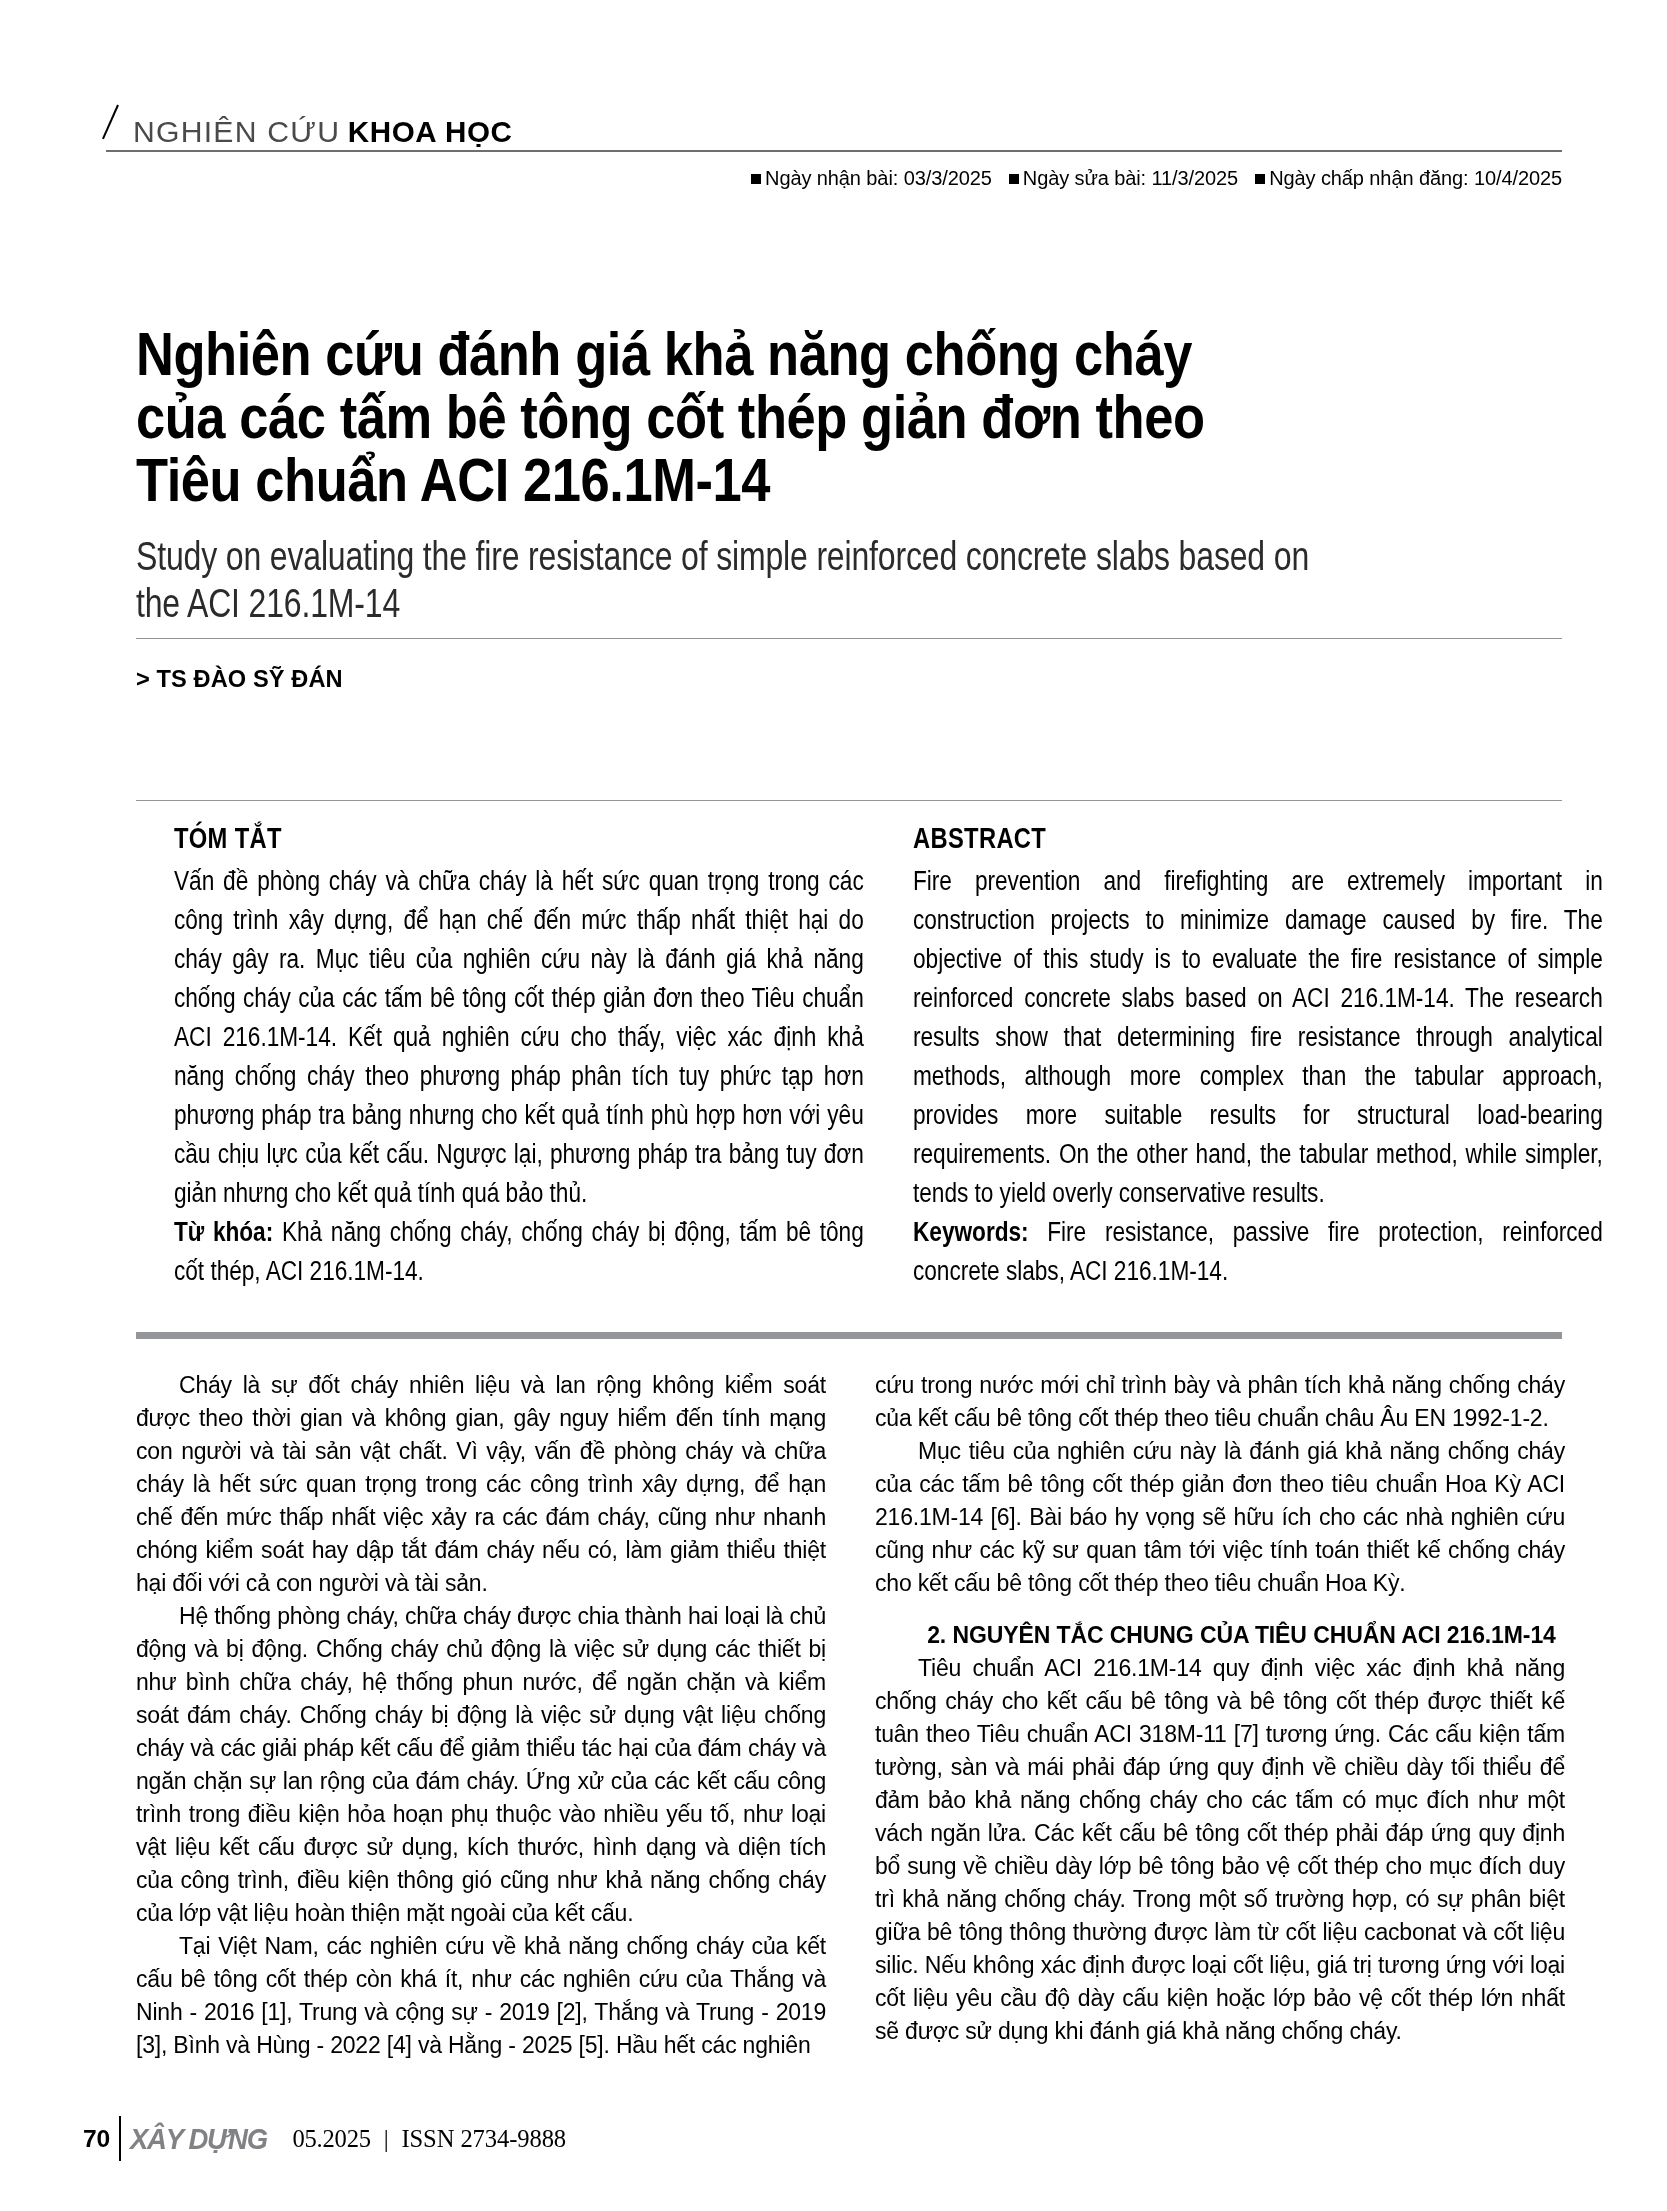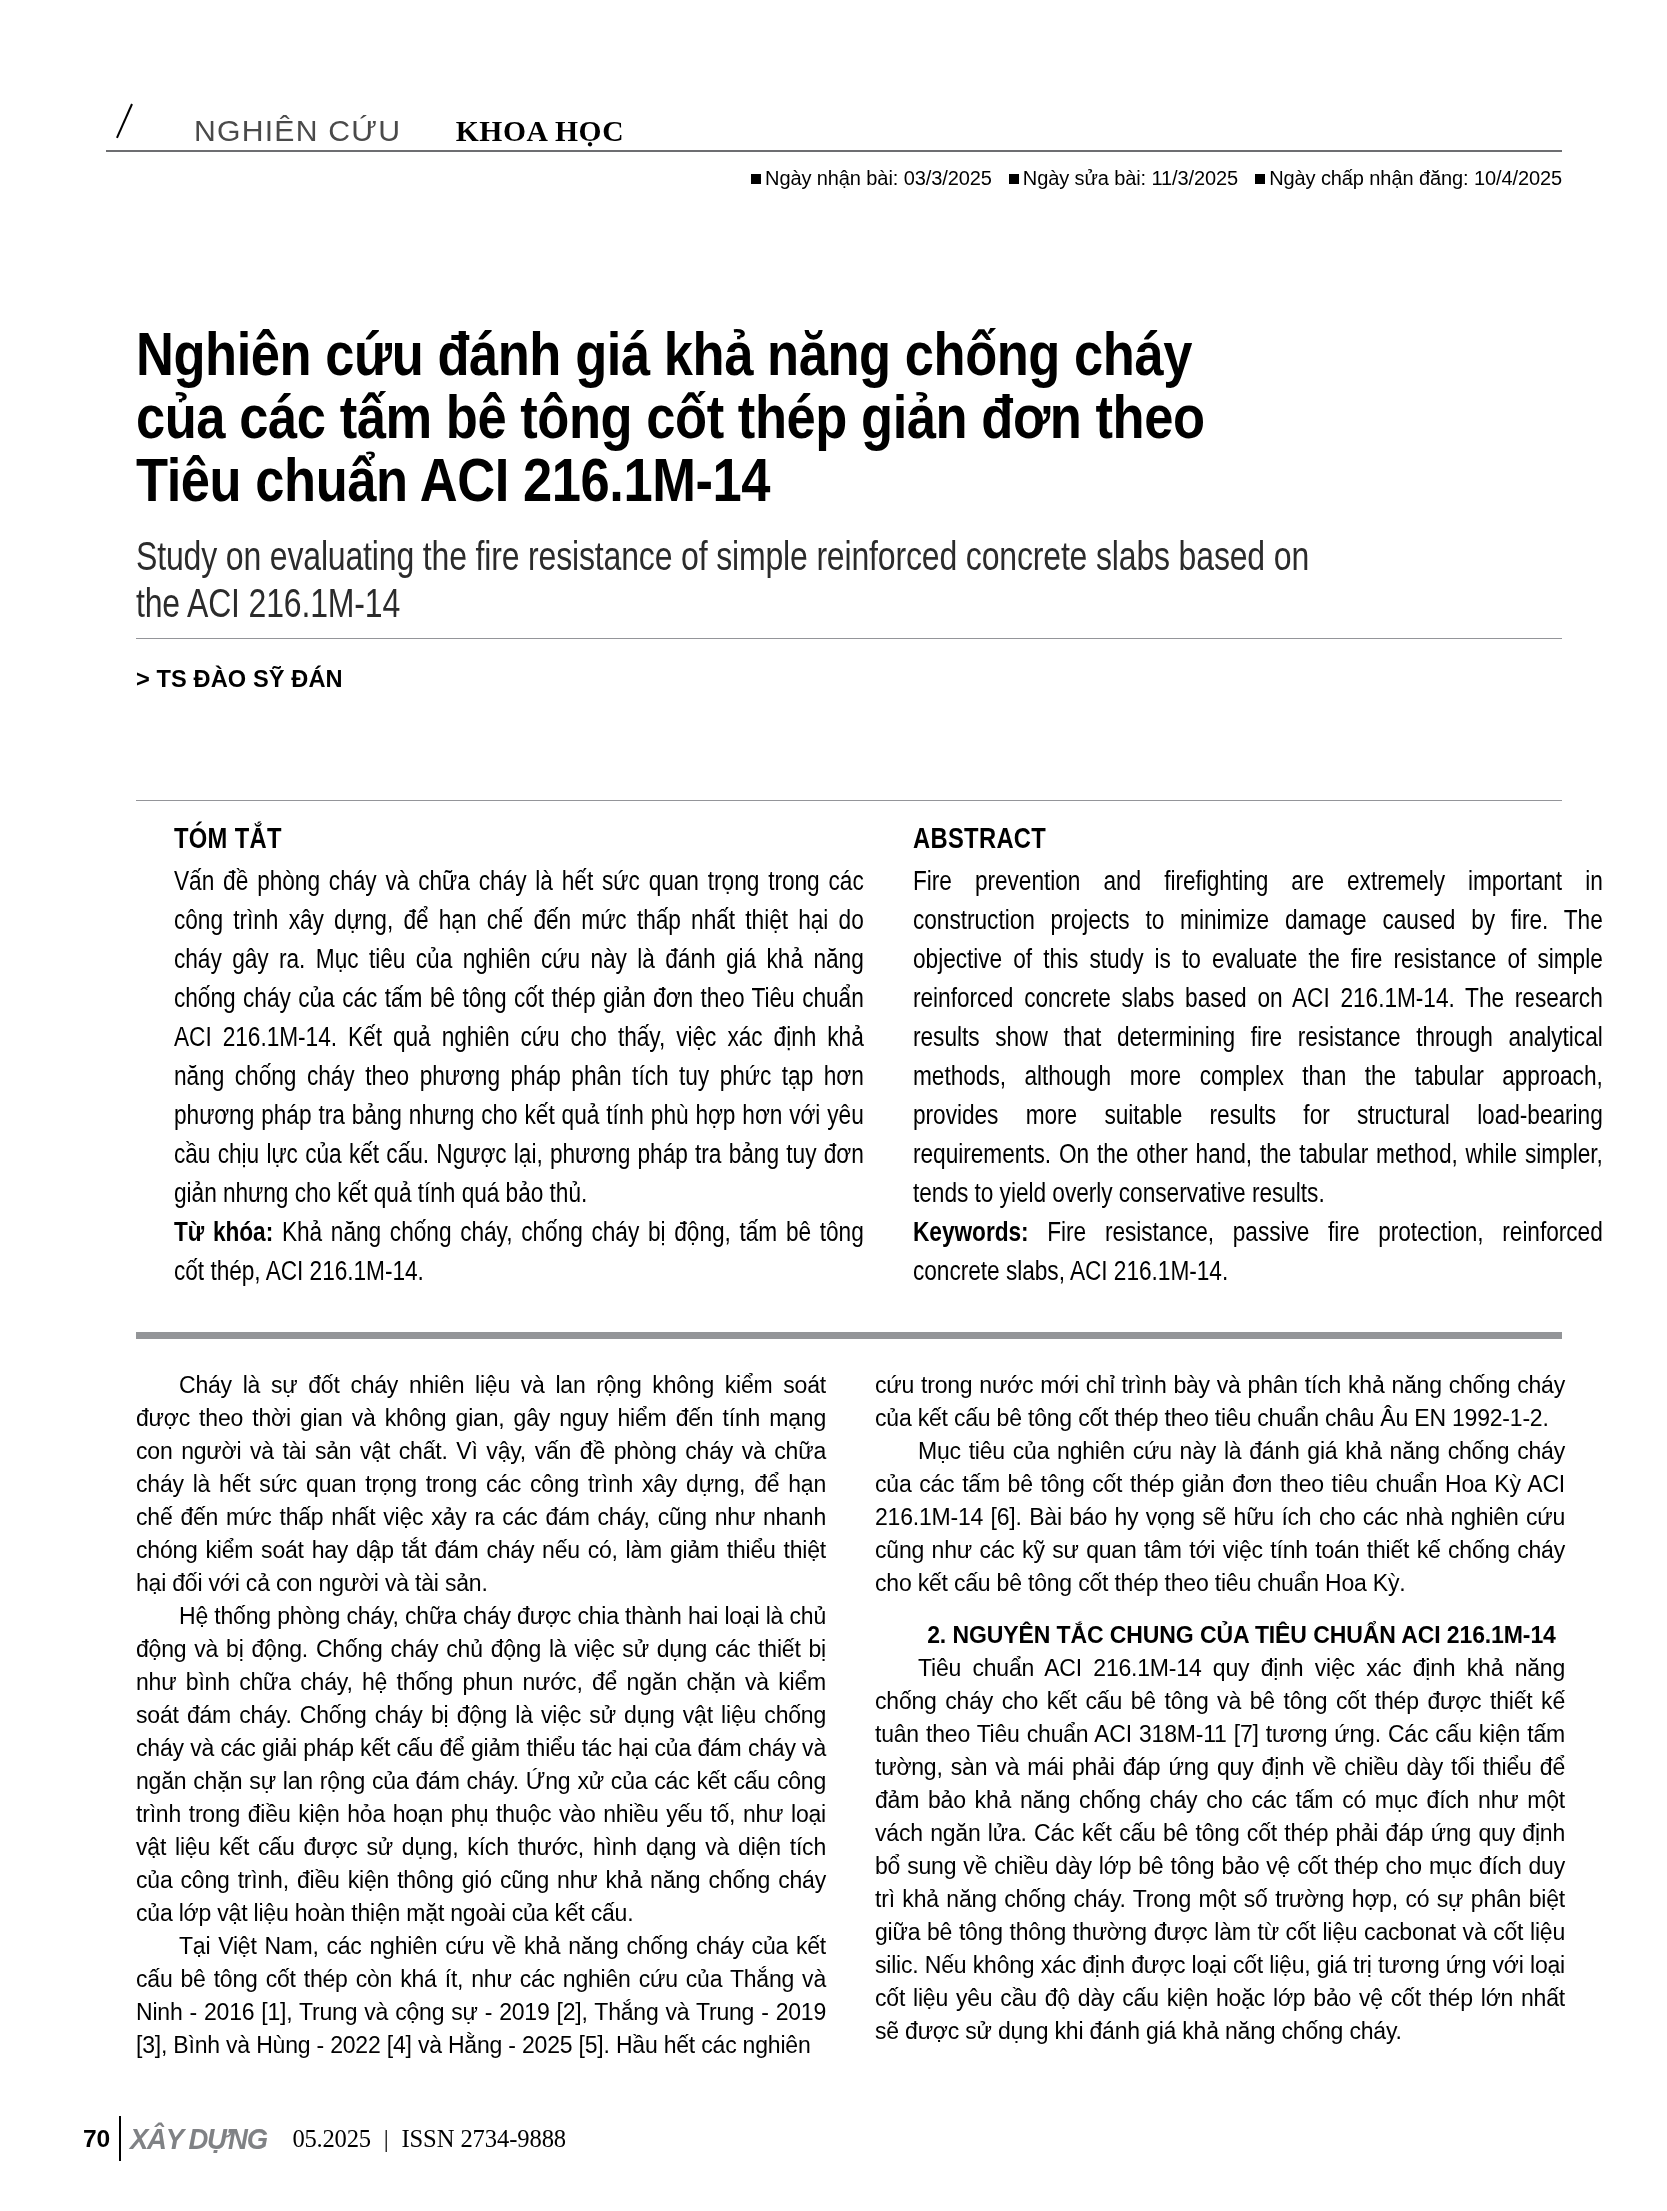--- a/index.html
+++ b/index.html
@@ -20,26 +20,25 @@
     left: 0; top: 0;
     width: 1668px;
     height: 2211px;
     box-sizing: border-box;
     padding: 0;
   }
 
   
   .runhead {
     position: absolute;
-    left: 120px;
+    left: 106px;
     top: 87px;
     display: flex;
     align-items: baseline;
     white-space: nowrap;
-    gap: 47px;
   }
   .runhead .slash {
     display: inline-block;
     width: 25.6px;
     height: 39px;
     position: relative;
     margin-right: 3.9px;
   }
   .runhead .slash::before {
     content: "";
@@ -54,21 +53,21 @@
   }
   .runhead .light {
     font-family: "Liberation Sans", sans-serif;
     font-size: 29.6px;
     letter-spacing: 1.2px;
     color: #4a4a4a;
     font-weight: 300;
     transform: scaleX(1.02);
   }
   .runhead .bold {
-    font-family: Liberation Serif, serif;
+    font-family: Liberation Sans, sans-serif;
     font-size: 29.6px;
     letter-spacing: 0.6px;
     color: #000;
     font-weight: 700;
     margin-left: 8.9px;
     margin-top: 28px;
   }
 
   
   .rule-top {

